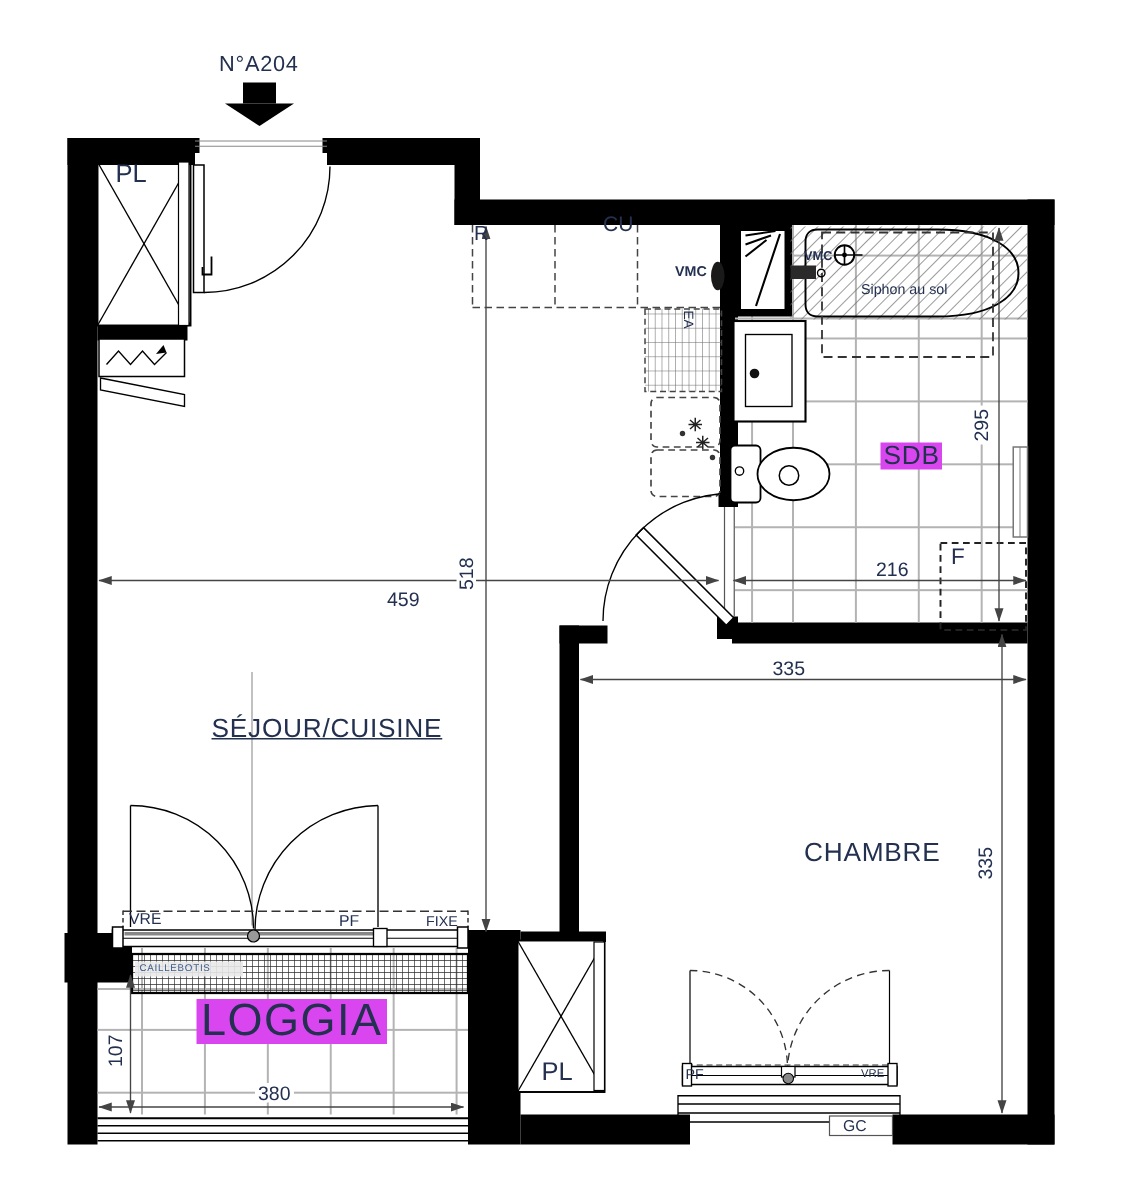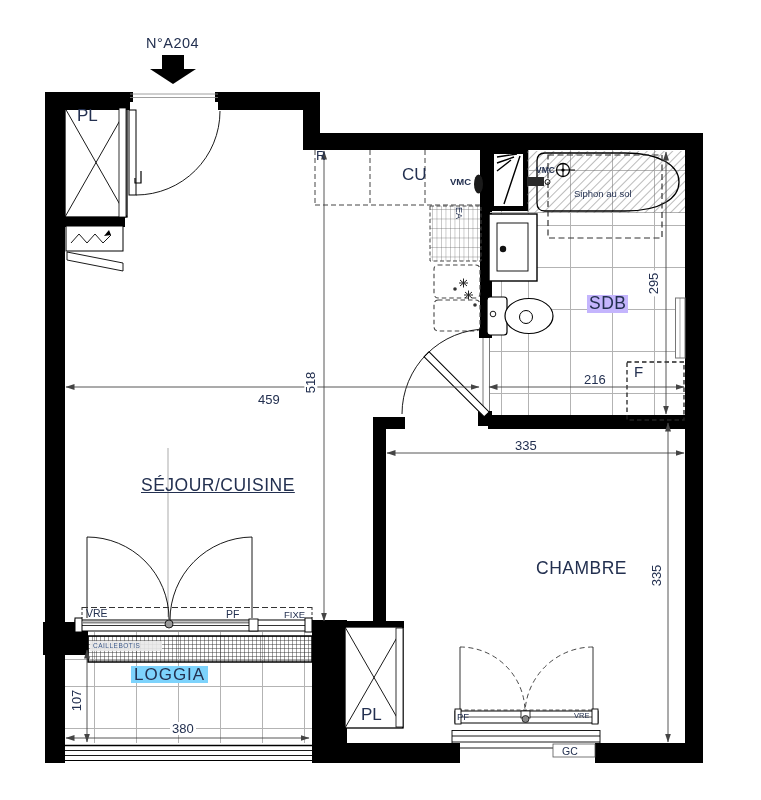--- a/index.html
+++ b/index.html
@@ -224,28 +224,28 @@
       <line x1="668" y1="423" x2="668" y2="742" marker-start="url(#arr)" marker-end="url(#arr)"></line>
       <line x1="87" y1="650" x2="87" y2="742" marker-start="url(#arr)" marker-end="url(#arr)"></line>
       <line x1="66" y1="738" x2="309" y2="738" marker-start="url(#arr)" marker-end="url(#arr)"></line>
     </g>
   </svg>
 
   <div class="lbl" style="left:146px;top:36px;font-size:14.5px;font-weight:500;letter-spacing:.5px;">N°A204</div>
 
   <div class="lbl room" style="left:141px;top:477px;text-decoration:underline;">SÉJOUR/CUISINE</div>
   <div class="lbl room" style="left:536px;top:560px;">CHAMBRE</div>
-  <div class="lbl" style="left:131px;top:666px;font-size:17px;letter-spacing:1px;background:#7dd3fc;padding:0 3px;">LOGGIA</div>
-  <div class="lbl room" style="left:587px;top:295px;background:#c4b5fd;padding:0 2px;">SDB</div>
+  <div class="lbl" style="left:131px;top:666px;font-size:30px;letter-spacing:1px;background:#d946ef;padding:0 3px;">LOGGIA</div>
+  <div class="lbl room" style="left:587px;top:295px;background:#d946ef;padding:0 2px;">SDB</div>
 
   <div class="lbl" style="left:77px;top:107px;font-size:17px;">PL</div>
   <div class="lbl" style="left:360px;top:706px;font-size:17px;background:#fff;padding:0 1px;">PL</div>
 
   <div class="lbl" style="left:316px;top:149px;font-size:13.5px;">R</div>
-  <div class="lbl" style="left:402px;top:166px;font-size:17px;">CU</div>
+  <div class="lbl" style="left:402px;top:142px;font-size:14px;">CU</div>
   <div class="lbl" style="left:450px;top:177px;font-size:9.5px;font-weight:600;">VMC</div>
   <div class="lbl" style="left:463px;top:207px;font-size:9px;transform:rotate(90deg);transform-origin:left top;">EA</div>
 
   <div class="lbl" style="left:536px;top:166px;font-size:8.5px;font-weight:600;">VMC</div>
   <div class="lbl" style="left:574px;top:165px;font-size:9.5px;margin-top:24px;">Siphon au sol</div>
   <div class="lbl" style="left:634px;top:364px;font-size:15px;">F</div>
 
   <div class="lbl small" style="left:86px;top:608px;font-size:10.5px;">VRE</div>
   <div class="lbl small" style="left:226px;top:609px;font-size:10.5px;">PF</div>
   <div class="lbl small" style="left:284px;top:610px;">FIXE</div>

